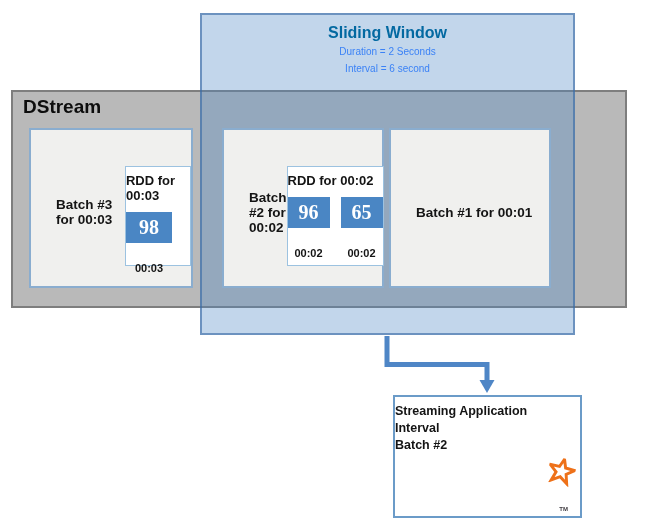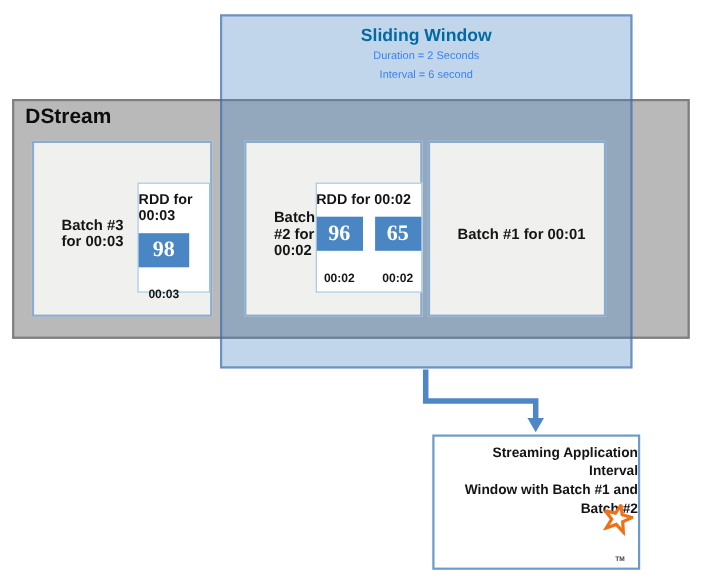--- a/index.html
+++ b/index.html
@@ -39,21 +39,21 @@
   .cell-time{margin-top:19px;font-size:11px;font-weight:700;color:#141414;}
 
   
   .arrow-svg{position:absolute;left:0;top:0;z-index:4;pointer-events:none;}
   .arrow-svg path{stroke:var(--arrow-blue);stroke-width:5;fill:none;}
   .arrow-svg polygon{fill:var(--arrow-blue);}
 
   
   .output-box{position:absolute;left:393px;top:395px;width:189px;height:123px;
     background:#fff;border:2px solid var(--output-border);z-index:4;
-    text-align:right;padding-top:6px;}
+    text-align:left;padding-top:6px;}
   .out-line{font-size:12.5px;font-weight:700;line-height:17px;color:#141414;}
 
   
   .spark-logo{position:absolute;right:12px;bottom:2px;height:40px;display:flex;align-items:flex-end;}
   .spark-word{font-size:27px;font-weight:700;letter-spacing:-1px;line-height:32px;
     color:var(--spark-gray);}
   .spark-star{position:absolute;top:-16px;right:-7px;transform:rotate(14deg);}
   .spark-star polygon{fill:#fff;stroke:var(--spark-orange);stroke-width:2.6;stroke-linejoin:miter;}
   .spark-tm{font-size:6px;font-weight:700;color:var(--spark-gray);margin-left:1px;line-height:10px;}
 </style>
@@ -107,21 +107,20 @@
   </div>
 
   <svg class="arrow-svg" width="650" height="532" viewBox="0 0 650 532">
     <path d="M387 336 L387 364.5 L487 364.5 L487 381"></path>
     <polygon points="479.5,380 494.5,380 487,393"></polygon>
   </svg>
 
   <div class="output-box">
     <div class="out-line">Streaming Application</div>
     <div class="out-line">Interval</div>
-    <div class="out-line">Window with Batch #1 and</div>
     <div class="out-line">Batch #2</div>
 
     <div class="spark-logo">
       <svg class="spark-star" width="27" height="27" viewBox="0 0 24 24">
         <polygon points="12,0.8 14.8,8.1 23.2,8.3 16.6,13.5 19.1,21.5 12,16.8 4.9,21.5 7.4,13.5 0.8,8.3 9.2,8.1"></polygon>
       </svg>
       <span class="spark-tm">TM</span>
     </div>
   </div>
 

